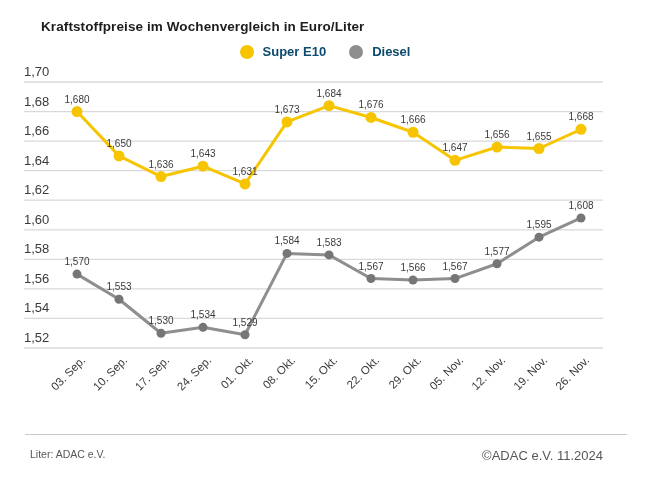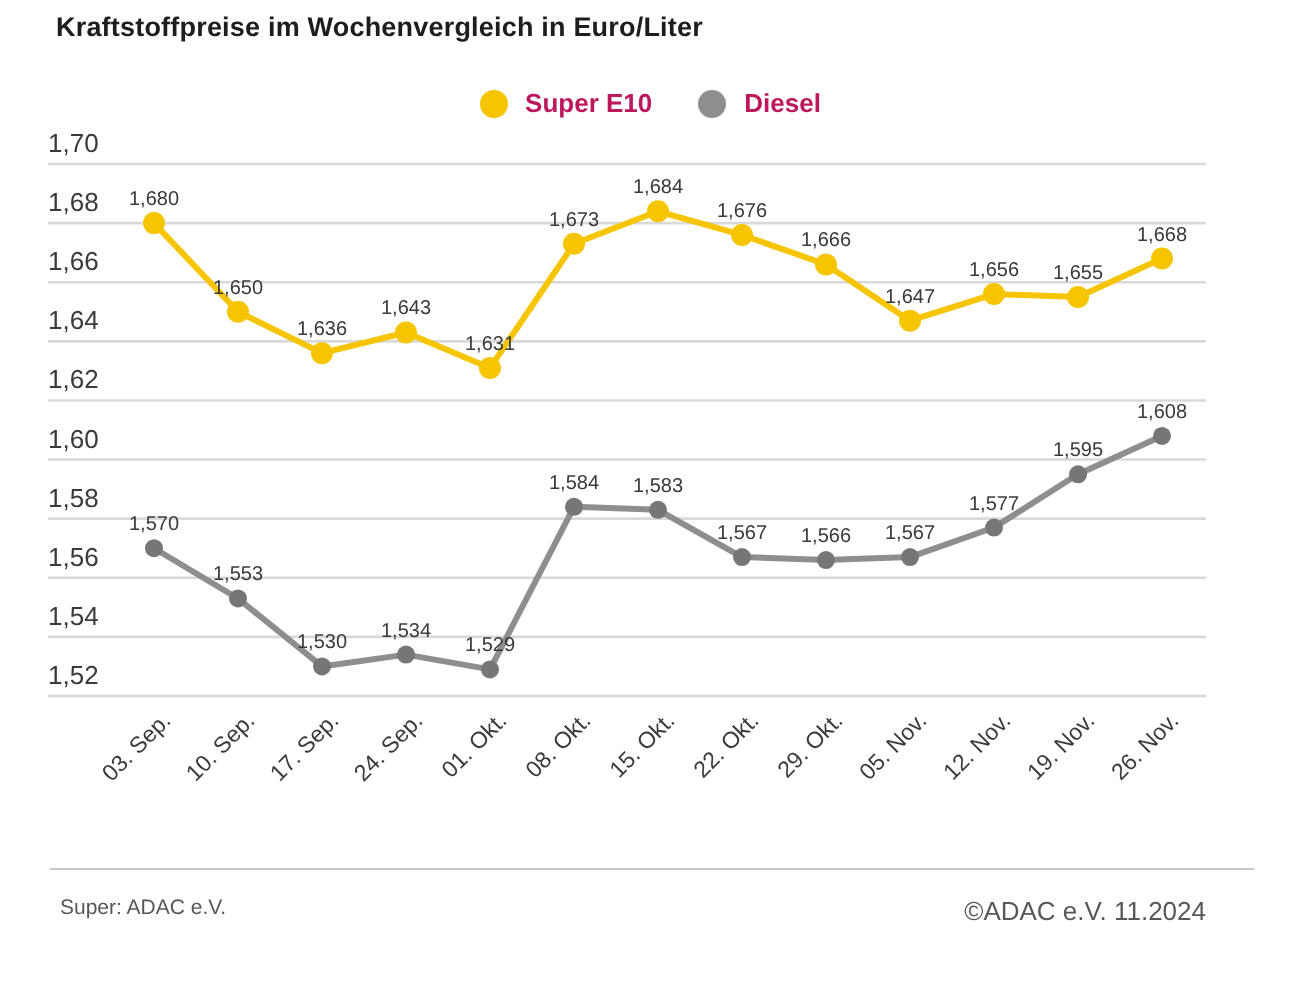--- a/index.html
+++ b/index.html
@@ -8,38 +8,38 @@
     position: relative;
     width: 650px;
     height: 494px;
     background: #ffffff;
     overflow: hidden;
   }
   .chart-title {
     position: absolute;
     left: 28px;
     top: 6px;
-    margin: 0;
+    margin: 13px;
     font-size: 13.5px;
     font-weight: 700;
     color: #1d1d1b;
     letter-spacing: 0.1px;
   }
   .legend {
     position: absolute;
     left: 0;
     top: 44px;
     width: 100%;
     display: flex;
     justify-content: center;
     align-items: center;
     gap: 9px;
     font-size: 13px;
     font-weight: 700;
-    color: #be185d;
+    color: #0c4a6e;
     text-align: center;
   }
   .legend .dot {
     display: inline-block;
     width: 14px;
     height: 14px;
     border-radius: 50%;
   }
   .legend .item-gap { width: 5px; }
   svg.chart { position: absolute; left: 0; top: 0; }
@@ -173,16 +173,16 @@
         <circle cx="497" cy="263.76666666666677" r="4.5" fill="#767676"></circle>
         <text x="497" y="254.76666666666677" text-anchor="middle" fill="#3a3a38" font-size="10" font-family="&quot;Liberation Sans&quot;, sans-serif">1,577</text>
         <circle cx="539" cy="237.1666666666667" r="4.5" fill="#767676"></circle>
         <text x="539" y="228.1666666666667" text-anchor="middle" fill="#3a3a38" font-size="10" font-family="&quot;Liberation Sans&quot;, sans-serif">1,595</text>
         <circle cx="581" cy="217.9555555555554" r="4.5" fill="#767676"></circle>
         <text x="581" y="208.9555555555554" text-anchor="middle" fill="#3a3a38" font-size="10" font-family="&quot;Liberation Sans&quot;, sans-serif">1,608</text>
       </g>
     </svg>
 
   <div class="footer-divider"></div>
-  <span class="footer-source">Super: ADAC e.V.</span>
+  <span class="footer-source">Liter: ADAC e.V.</span>
   <span class="footer-copyright">©ADAC e.V. 11.2024</span>
 
 </div>
 
 </body></html>

